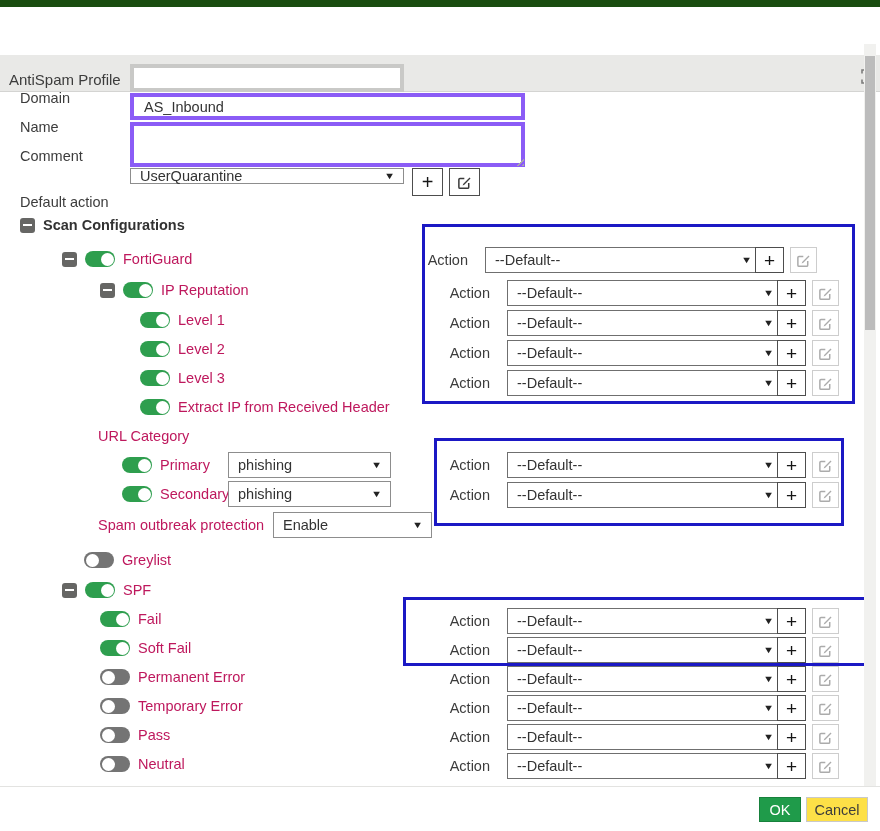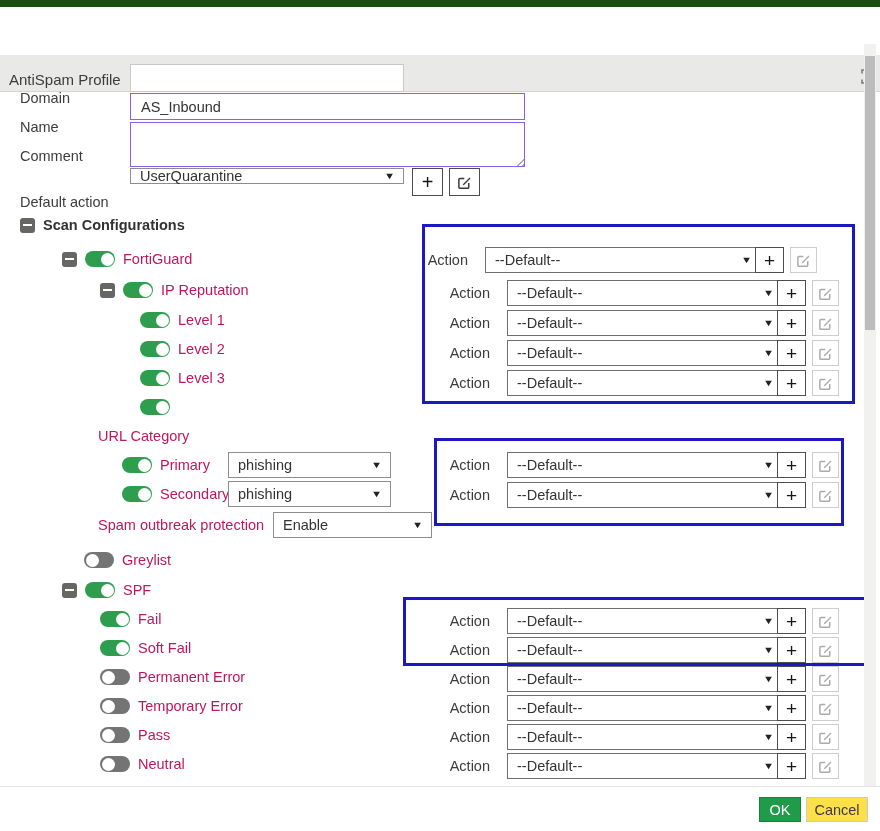--- a/index.html
+++ b/index.html
@@ -10,21 +10,21 @@
     -webkit-font-smoothing:antialiased;
   }
   .abs{position:absolute;}
   
   .topbar{left:0;top:0;width:880px;height:7px;background:#1a4d10;}
   .titlebar{left:0;top:7px;width:880px;height:37px;background:#e9e9e7;border-bottom:1px solid #d4d4d2;box-sizing:border-box;margin-top:48px;}
   .title{left:9px;top:16px;font-size:15px;color:#3c3c3c;}
   .expand-btn{right:4px;top:14px;width:16px;height:16px;background:none;border:none;padding:0;cursor:pointer;}
   
   .flabel{font-size:14.5px;color:#3c3c3c;white-space:nowrap;margin-top:20px;}
-  .tinput{box-sizing:border-box;border:1px solid #8b5cf6;background:#fff;font-size:14.5px;color:#333;padding:0 10px;font-family:inherit;}
+  .tinput{box-sizing:border-box;border:4px solid #8b5cf6;background:#fff;font-size:14.5px;color:#333;padding:0 10px;font-family:inherit;}
   .tinput.light{border-color:#c9c9c7;}
   textarea.tinput{resize:none;padding-top:4px;}
   .grip{width:10px;height:10px;
     background:repeating-linear-gradient(135deg,transparent 0 2px,#a9a9a9 2px 3.5px);
     clip-path:polygon(100% 0,100% 100%,0 100%);}
   .fselect{box-sizing:border-box;border:1px solid #8d8d8d;background:#fff;display:flex;align-items:center;justify-content:space-between;padding:0 9px;font-size:14.5px;color:#333;cursor:default;}
   .caret{font-size:9px;color:#222;flex:none;transform:scaleX(1.25);}
   .sqbtn{box-sizing:border-box;background:#fff;display:flex;align-items:center;justify-content:center;padding:0;cursor:pointer;font-family:inherit;}
   .plusbtn{border:1px solid #4d4d4d;font-size:20px;line-height:1;color:#161616;font-weight:400;}
   .editbtn{border:1px solid #4d4d4d;color:#3a3a3a;}
@@ -129,20 +129,21 @@
 <div class="abs titem" style="left:140px;top:369px">
   <span class="toggle on">
       <span class="knob"></span>
     </span>
   <span class="tlabel">Level 3</span>
 </div>
 <div class="abs titem" style="left:140px;top:398px">
   <span class="toggle on">
       <span class="knob"></span>
     </span>
+  <span class="tlabel">Extract IP from Received Header</span>
 </div>
 
 <div class="abs titem" style="left:98px;top:427px">
   <span class="tlabel">URL Category</span>
 </div>
 
 <div class="abs titem" style="left:122px;top:456px">
   <span class="toggle on">
       <span class="knob"></span>
     </span>

